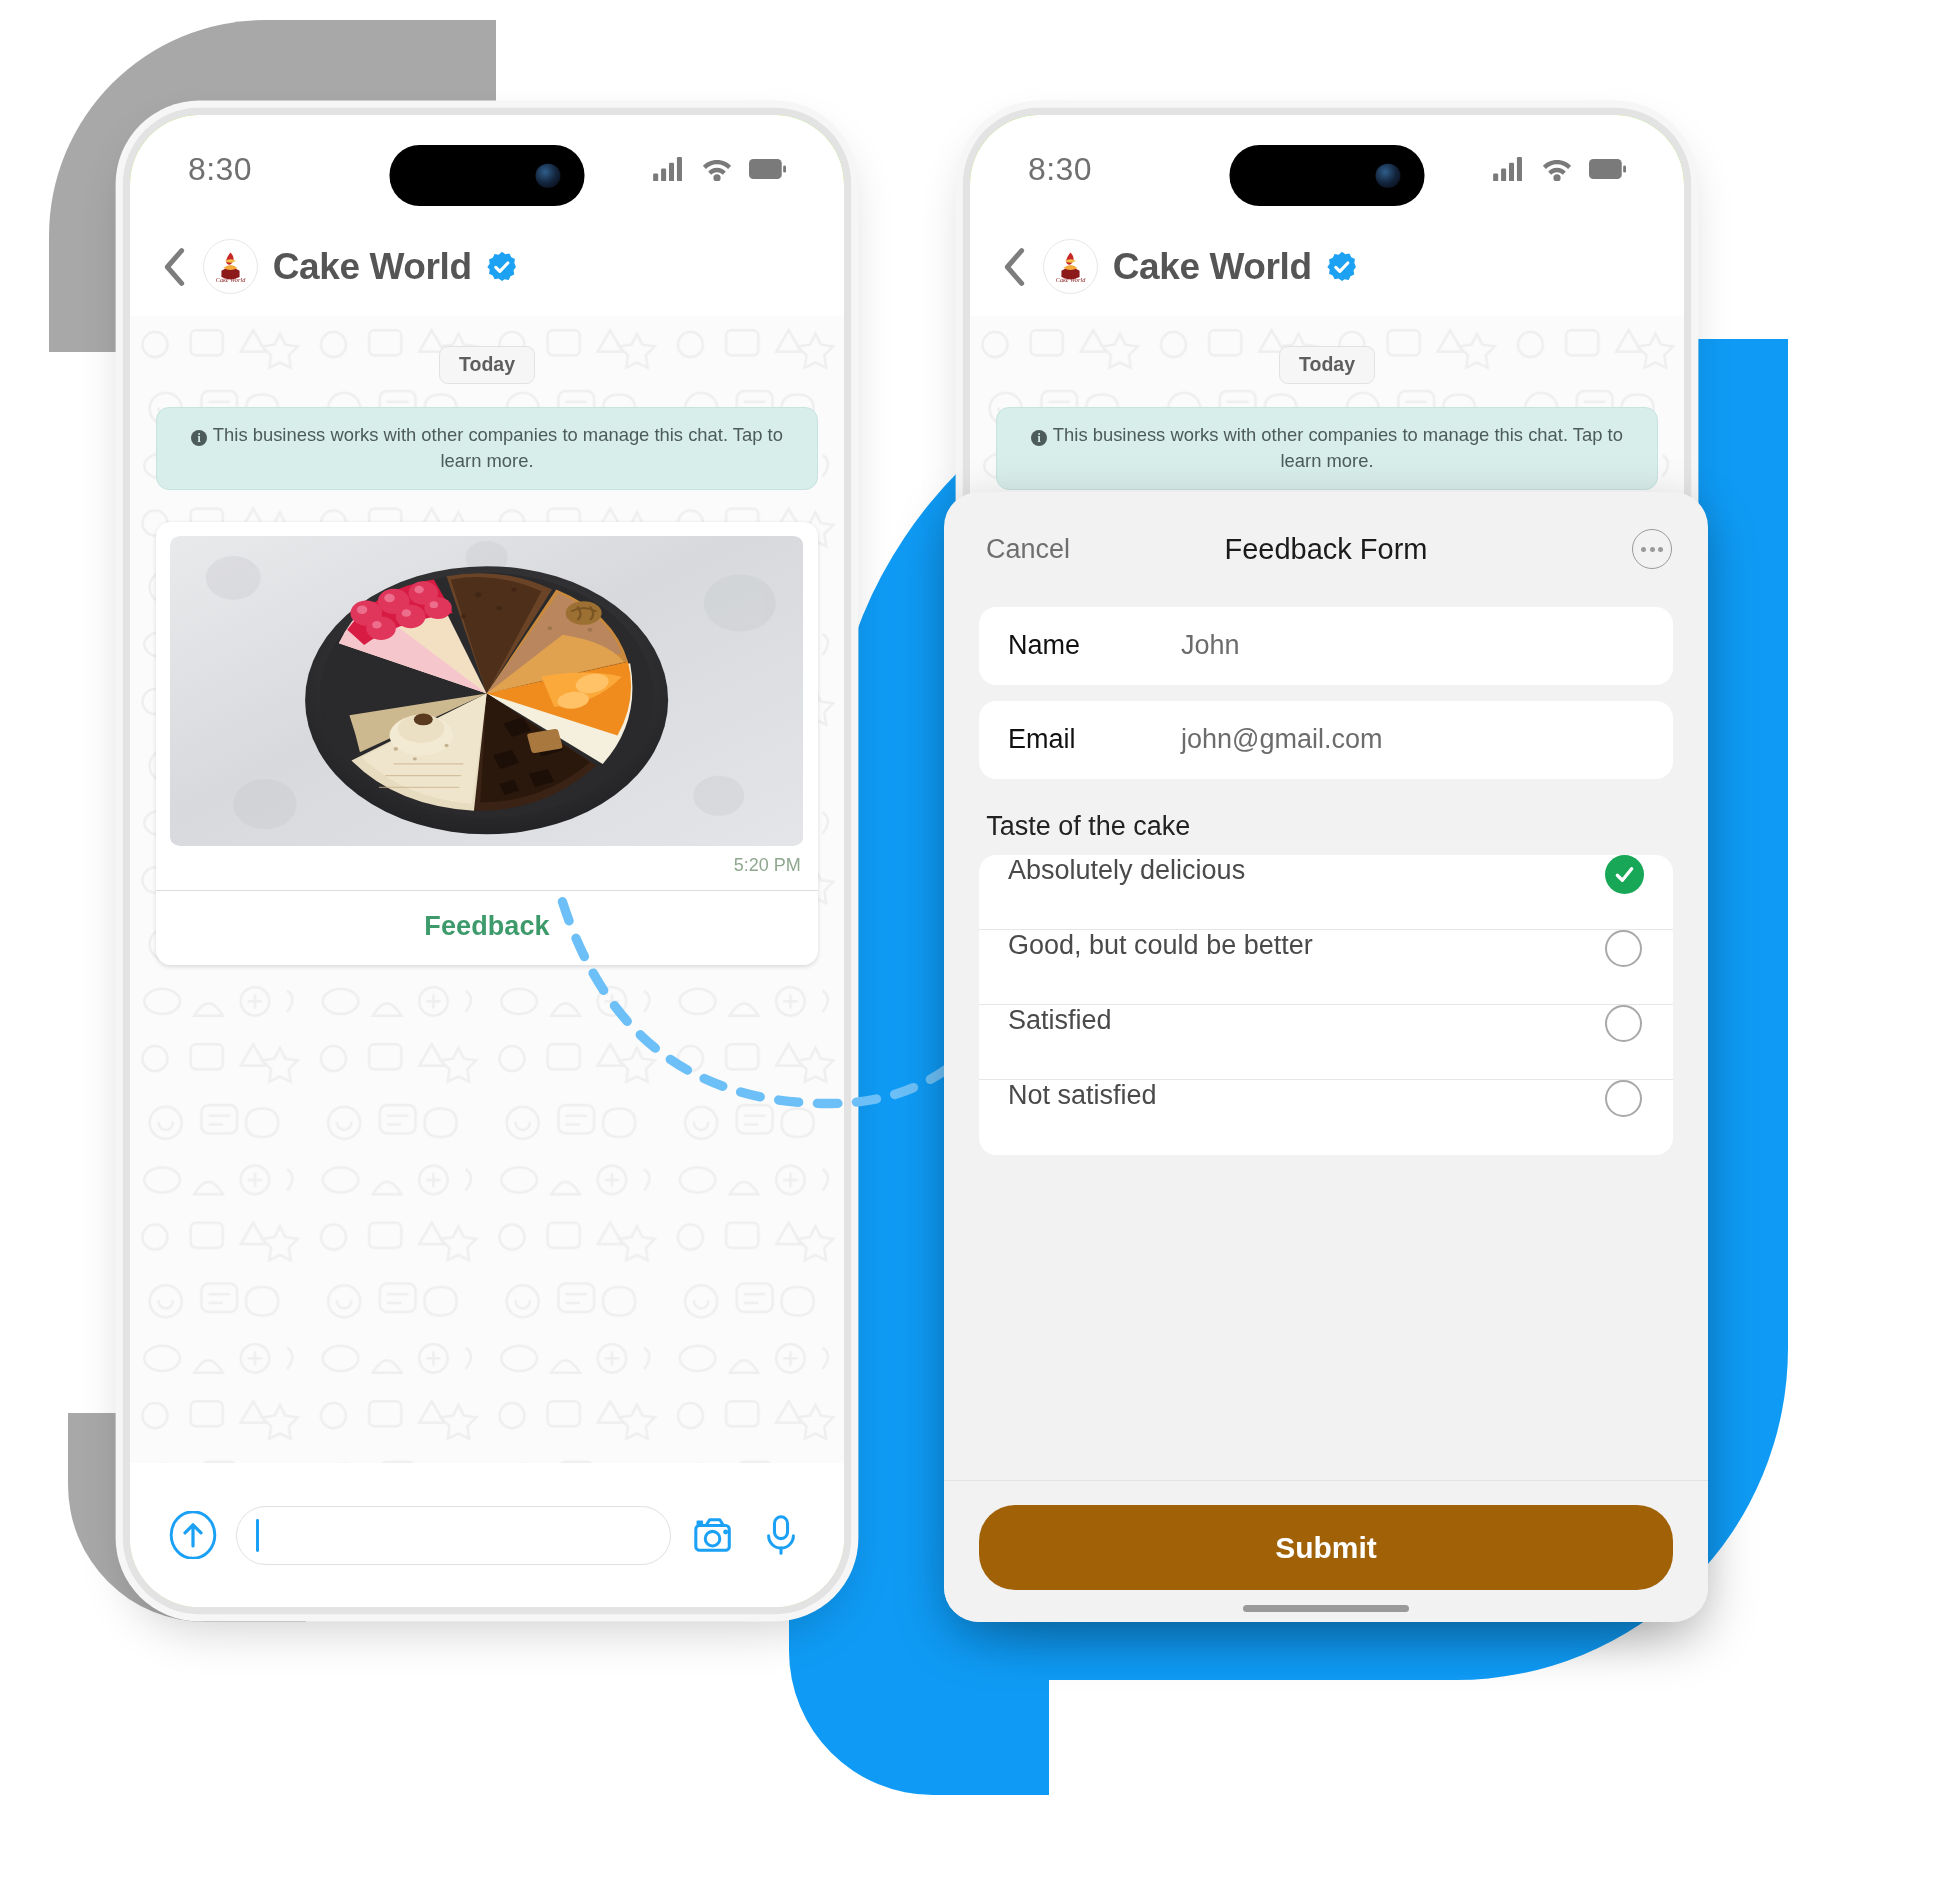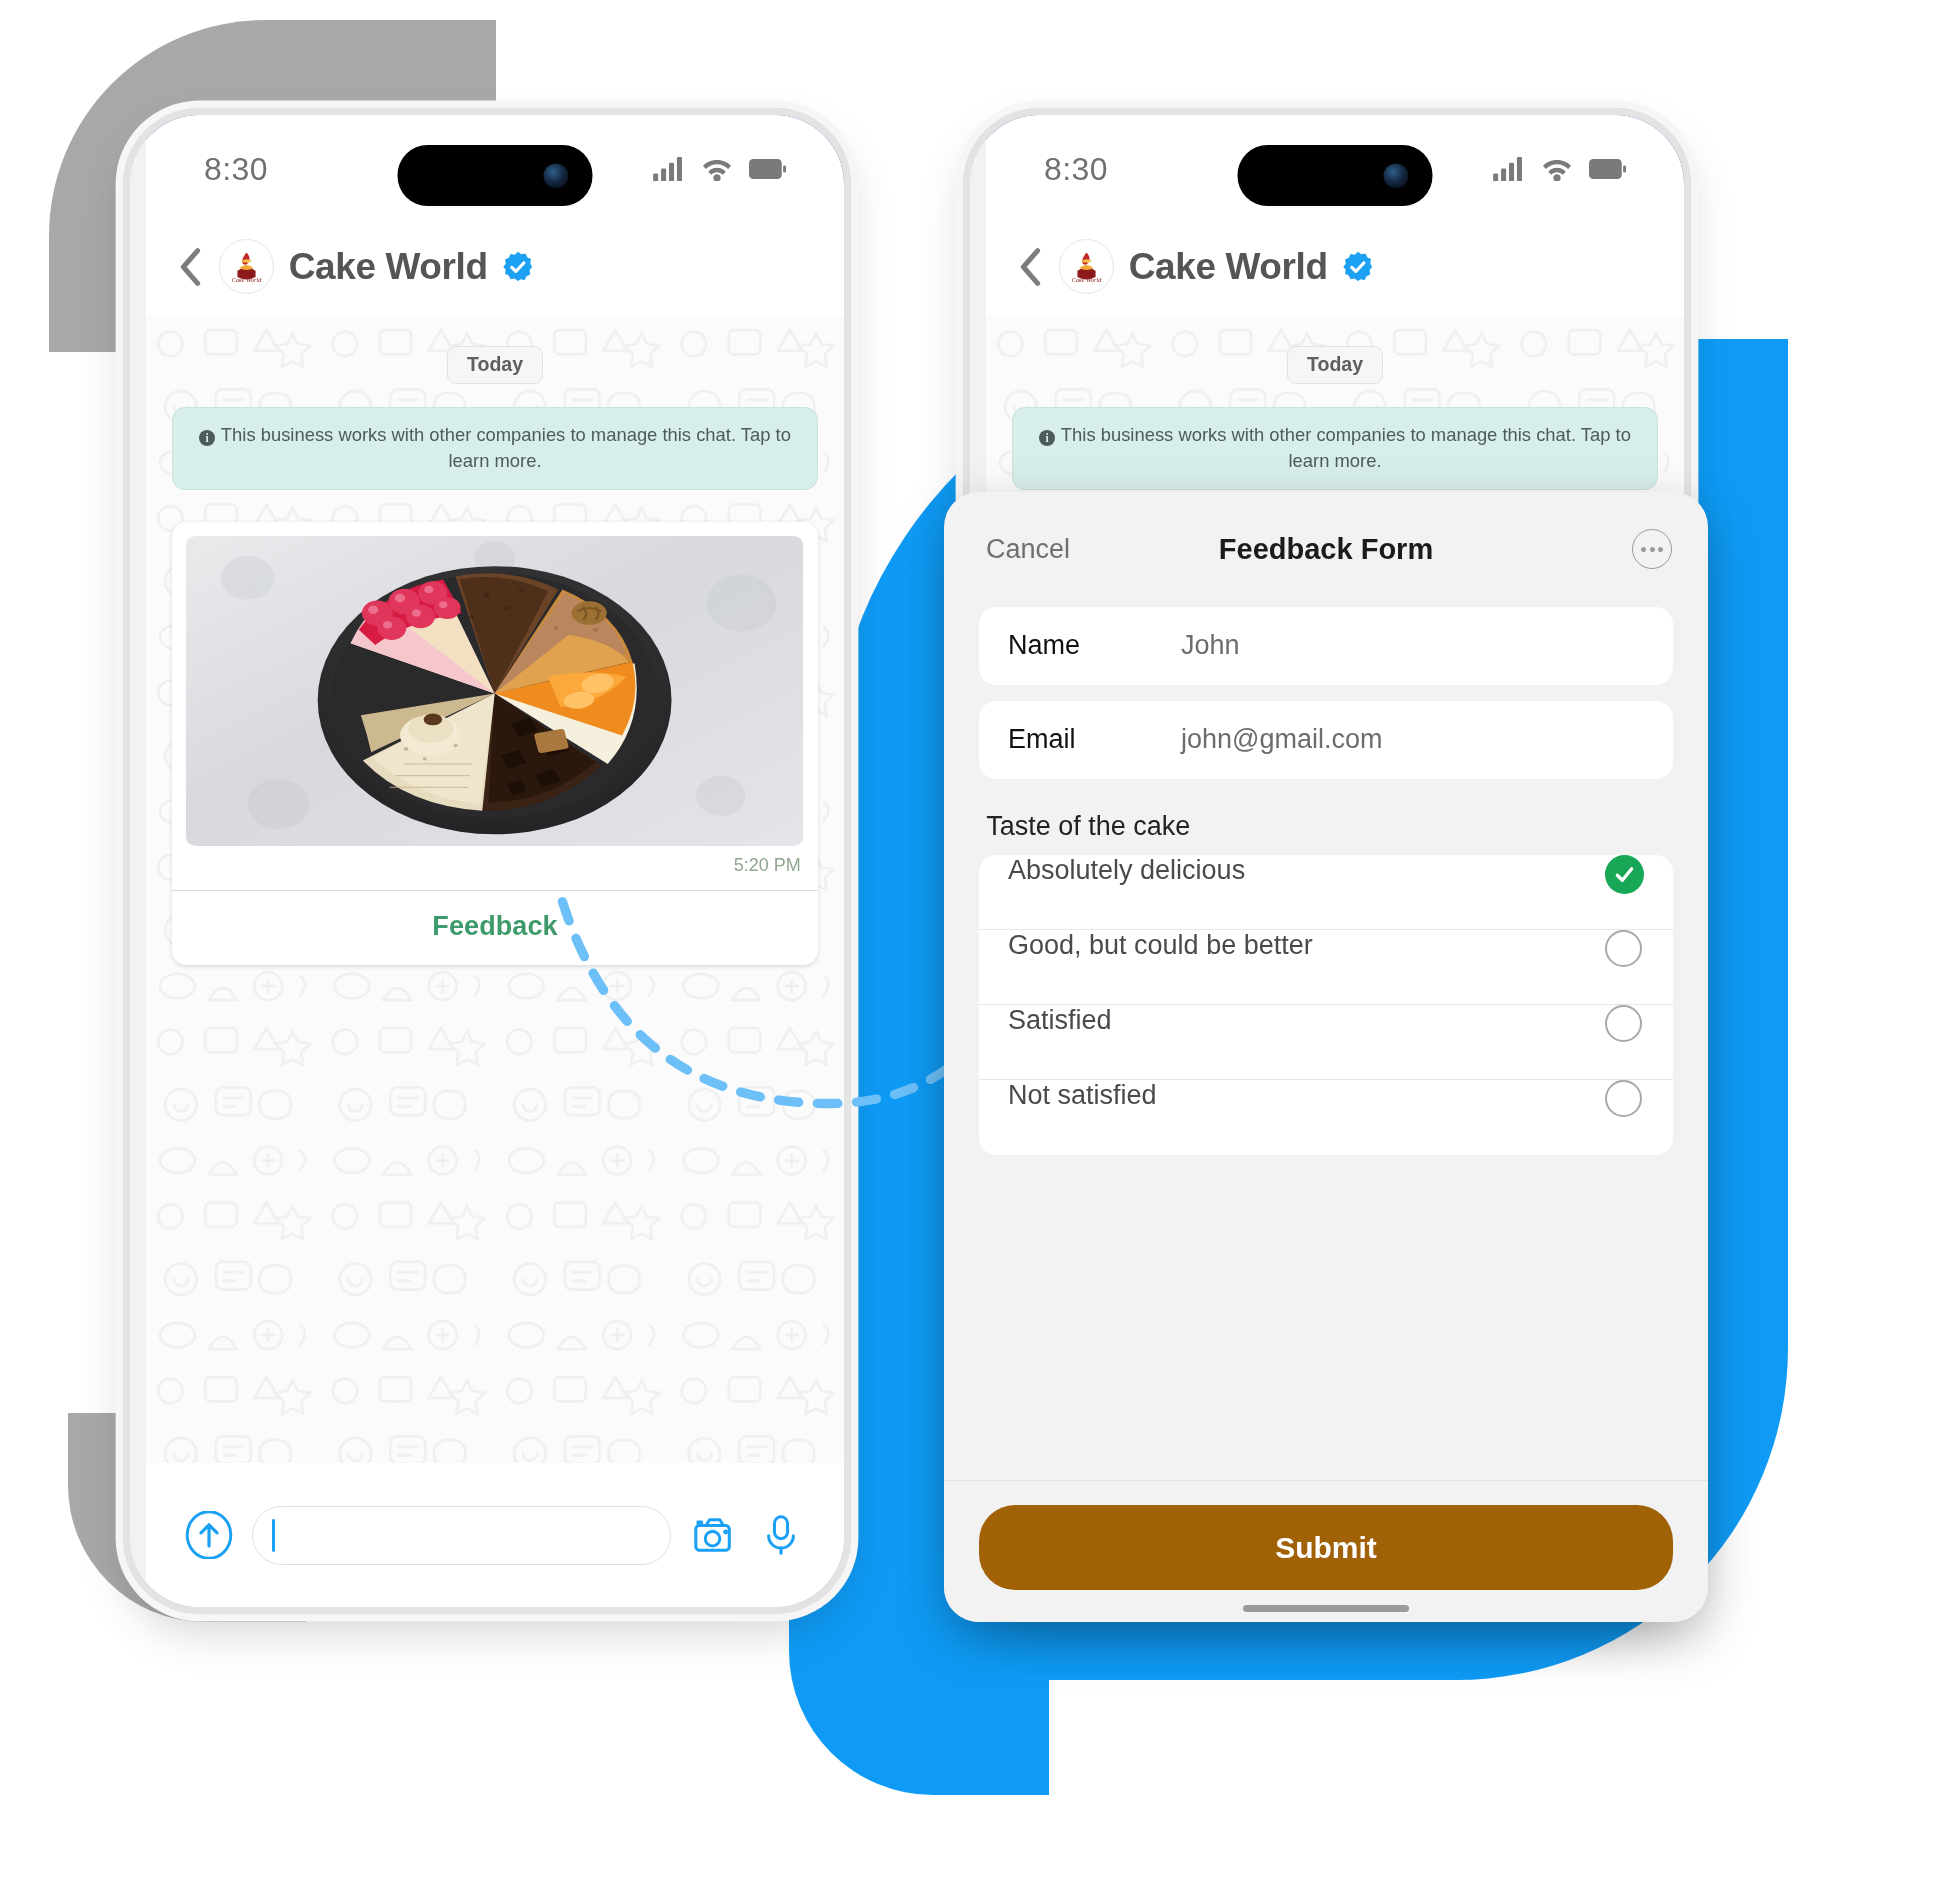--- a/index.html
+++ b/index.html
@@ -36,21 +36,21 @@
   .phone {
     position: absolute;
     background: #f2f2f2;
     border-radius: 69px;
     box-shadow: 0 0 0 7.2px #e3e3e3, 0 0 0 14.4px #f6f6f6, 0 20px 50px rgba(0,0,0,.20);
     overflow: hidden;
   }
   .phone-left  { left: 130px;  top: 115px;  width: 714px;  height: 1492px; }
   .phone-right { left: 970px; top: 115px;  width: 714px;  height: 1492px; }
 
-  .screen { position:absolute; inset:0; background:#4c1d95; border-radius:6px; overflow:hidden;margin-left:16px; }
+  .screen { position:absolute; inset:0; background:#84cc16; border-radius:6px; overflow:hidden; }
 
   
   .statusbar {
     position: relative; height: 108px; background:#fff;
     display:flex; align-items:center; padding: 0 58px;
   }
   .status-time {
     font-size: 32px; color:#707070; font-weight:400; letter-spacing:0.4px;
   }
   .dynamic-island {
@@ -151,21 +151,21 @@
     box-shadow: 0 17.3px 50px rgba(0,0,0,.26);
     overflow:hidden; display:flex; flex-direction:column;
   }
   .sheet-head {
     position:relative; display:flex; align-items:center;
     padding: 37px 36px 21.6px 42px; flex:none;
   }
   .sheet-cancel { font-size:27px; color:#6f6f6f; }
   .sheet-title {
     position:absolute; left:50%; transform:translateX(-50%);
-    font-size:29px; font-weight:700; color:#1b1b1b;
+    font-size:29px; font-weight:400; color:#1b1b1b;
   }
   .sheet-more {
     margin-left:auto; width:40px; height:40px; border-radius:50%;
     border:1.8px solid #9a9a9a; display:flex; align-items:center;
     justify-content:center; gap:3.6px;
   }
   .sheet-more i { width:5px; height:5px; border-radius:50%; background:#9a9a9a; display:block; }
 
   .sheet-body { flex:1; padding: 16px 35px 0; overflow:hidden; }
 

